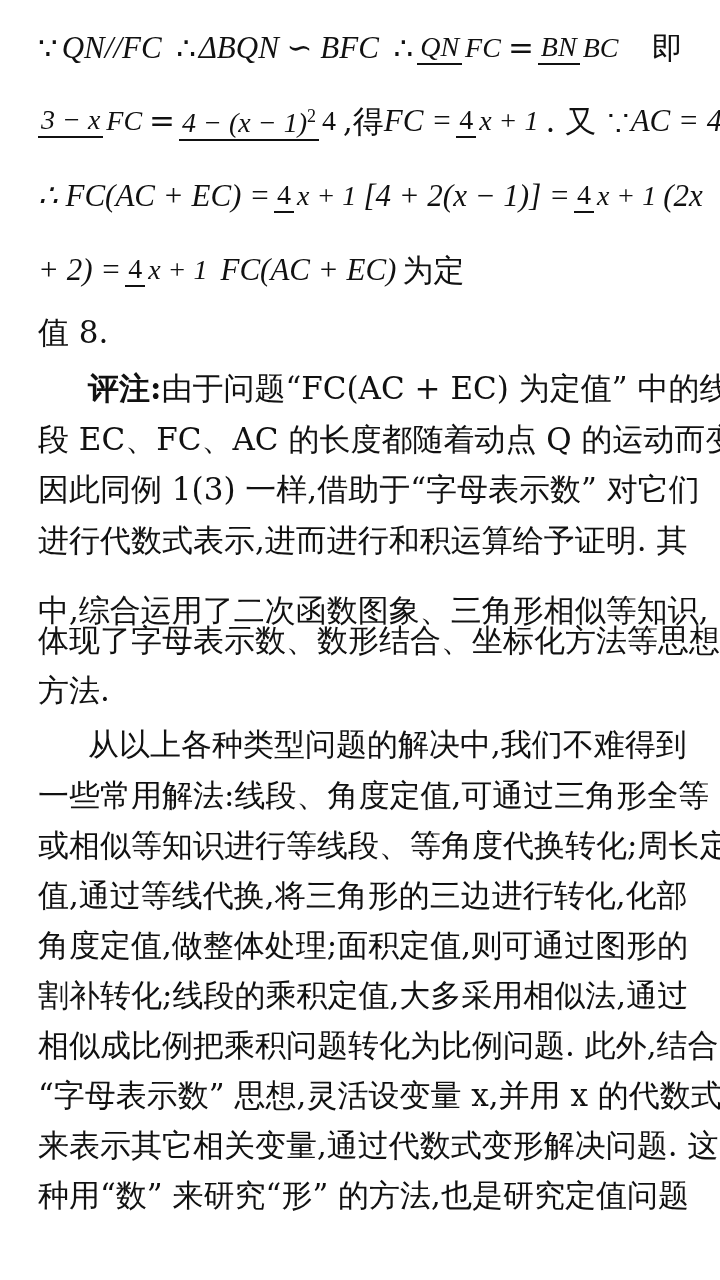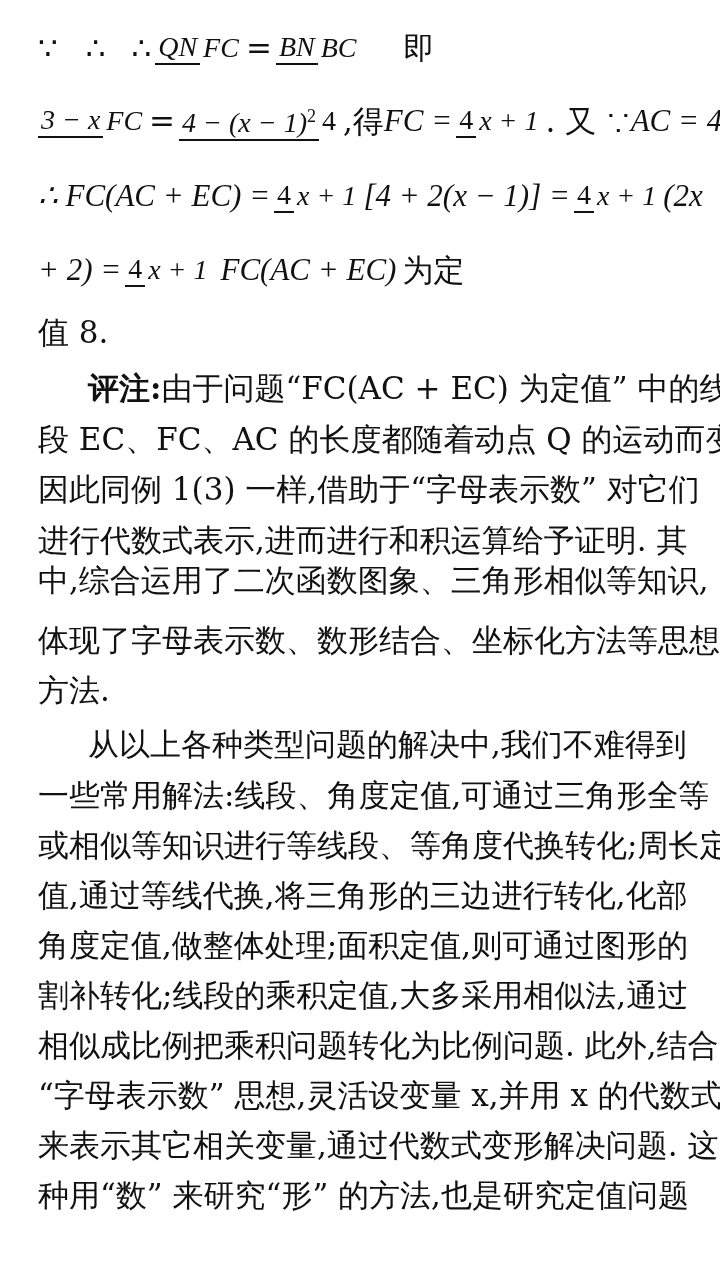--- a/index.html
+++ b/index.html
@@ -16,23 +16,25 @@
   .gap { display:inline-block; width:22px; }
   .bold { font-weight:bold; }
   sup { font-size:18px; }
 </style>
 </head>
 <body>
 
 <div class="ln" style="top:28px;">
   <span>∵</span>
   <span style="width:6px"></span>
+  <span class="m">QN//FC</span>
   <span class="gap"></span>
   <span>∴</span>
   <span style="width:4px"></span>
+  <span class="m">ΔBQN ∽ BFC</span>
   <span class="gap"></span>
   <span>∴</span>
   <span class="frac m">
     <span class="num">QN</span>
     <span class="den">FC</span>
   </span>
   <span>=</span>
   <span class="frac m">
     <span class="num">BN</span>
     <span class="den">BC</span>
@@ -93,21 +95,21 @@
   <span>值 8.</span>
 </div>
 
 <div class="ln indent" style="top:368px;">
   <span class="bold">评注:</span>
   <span>由于问题“FC(AC + EC) 为定值” 中的线</span>
 </div>
 <div class="ln" style="top:419px;">段 EC、FC、AC 的长度都随着动点 Q 的运动而变化,</div>
 <div class="ln" style="top:469px;">因此同例 1(3) 一样,借助于“字母表示数” 对它们</div>
 <div class="ln" style="top:520px;">进行代数式表示,进而进行和积运算给予证明. 其</div>
-<div class="ln" style="top:560px;">中,综合运用了二次函数图象、三角形相似等知识,</div>
+<div class="ln" style="top:590px;">中,综合运用了二次函数图象、三角形相似等知识,</div>
 <div class="ln" style="top:620px;">体现了字母表示数、数形结合、坐标化方法等思想和</div>
 <div class="ln" style="top:670px;">方法.</div>
 
 <div class="ln indent" style="top:724px;">从以上各种类型问题的解决中,我们不难得到</div>
 <div class="ln" style="top:775px;">一些常用解法:线段、角度定值,可通过三角形全等</div>
 <div class="ln" style="top:825px;">或相似等知识进行等线段、等角度代换转化;周长定</div>
 <div class="ln" style="top:875px;">值,通过等线代换,将三角形的三边进行转化,化部</div>
 <div class="ln" style="top:925px;">角度定值,做整体处理;面积定值,则可通过图形的</div>
 <div class="ln" style="top:975px;">割补转化;线段的乘积定值,大多采用相似法,通过</div>
 <div class="ln" style="top:1025px;">相似成比例把乘积问题转化为比例问题. 此外,结合</div>

